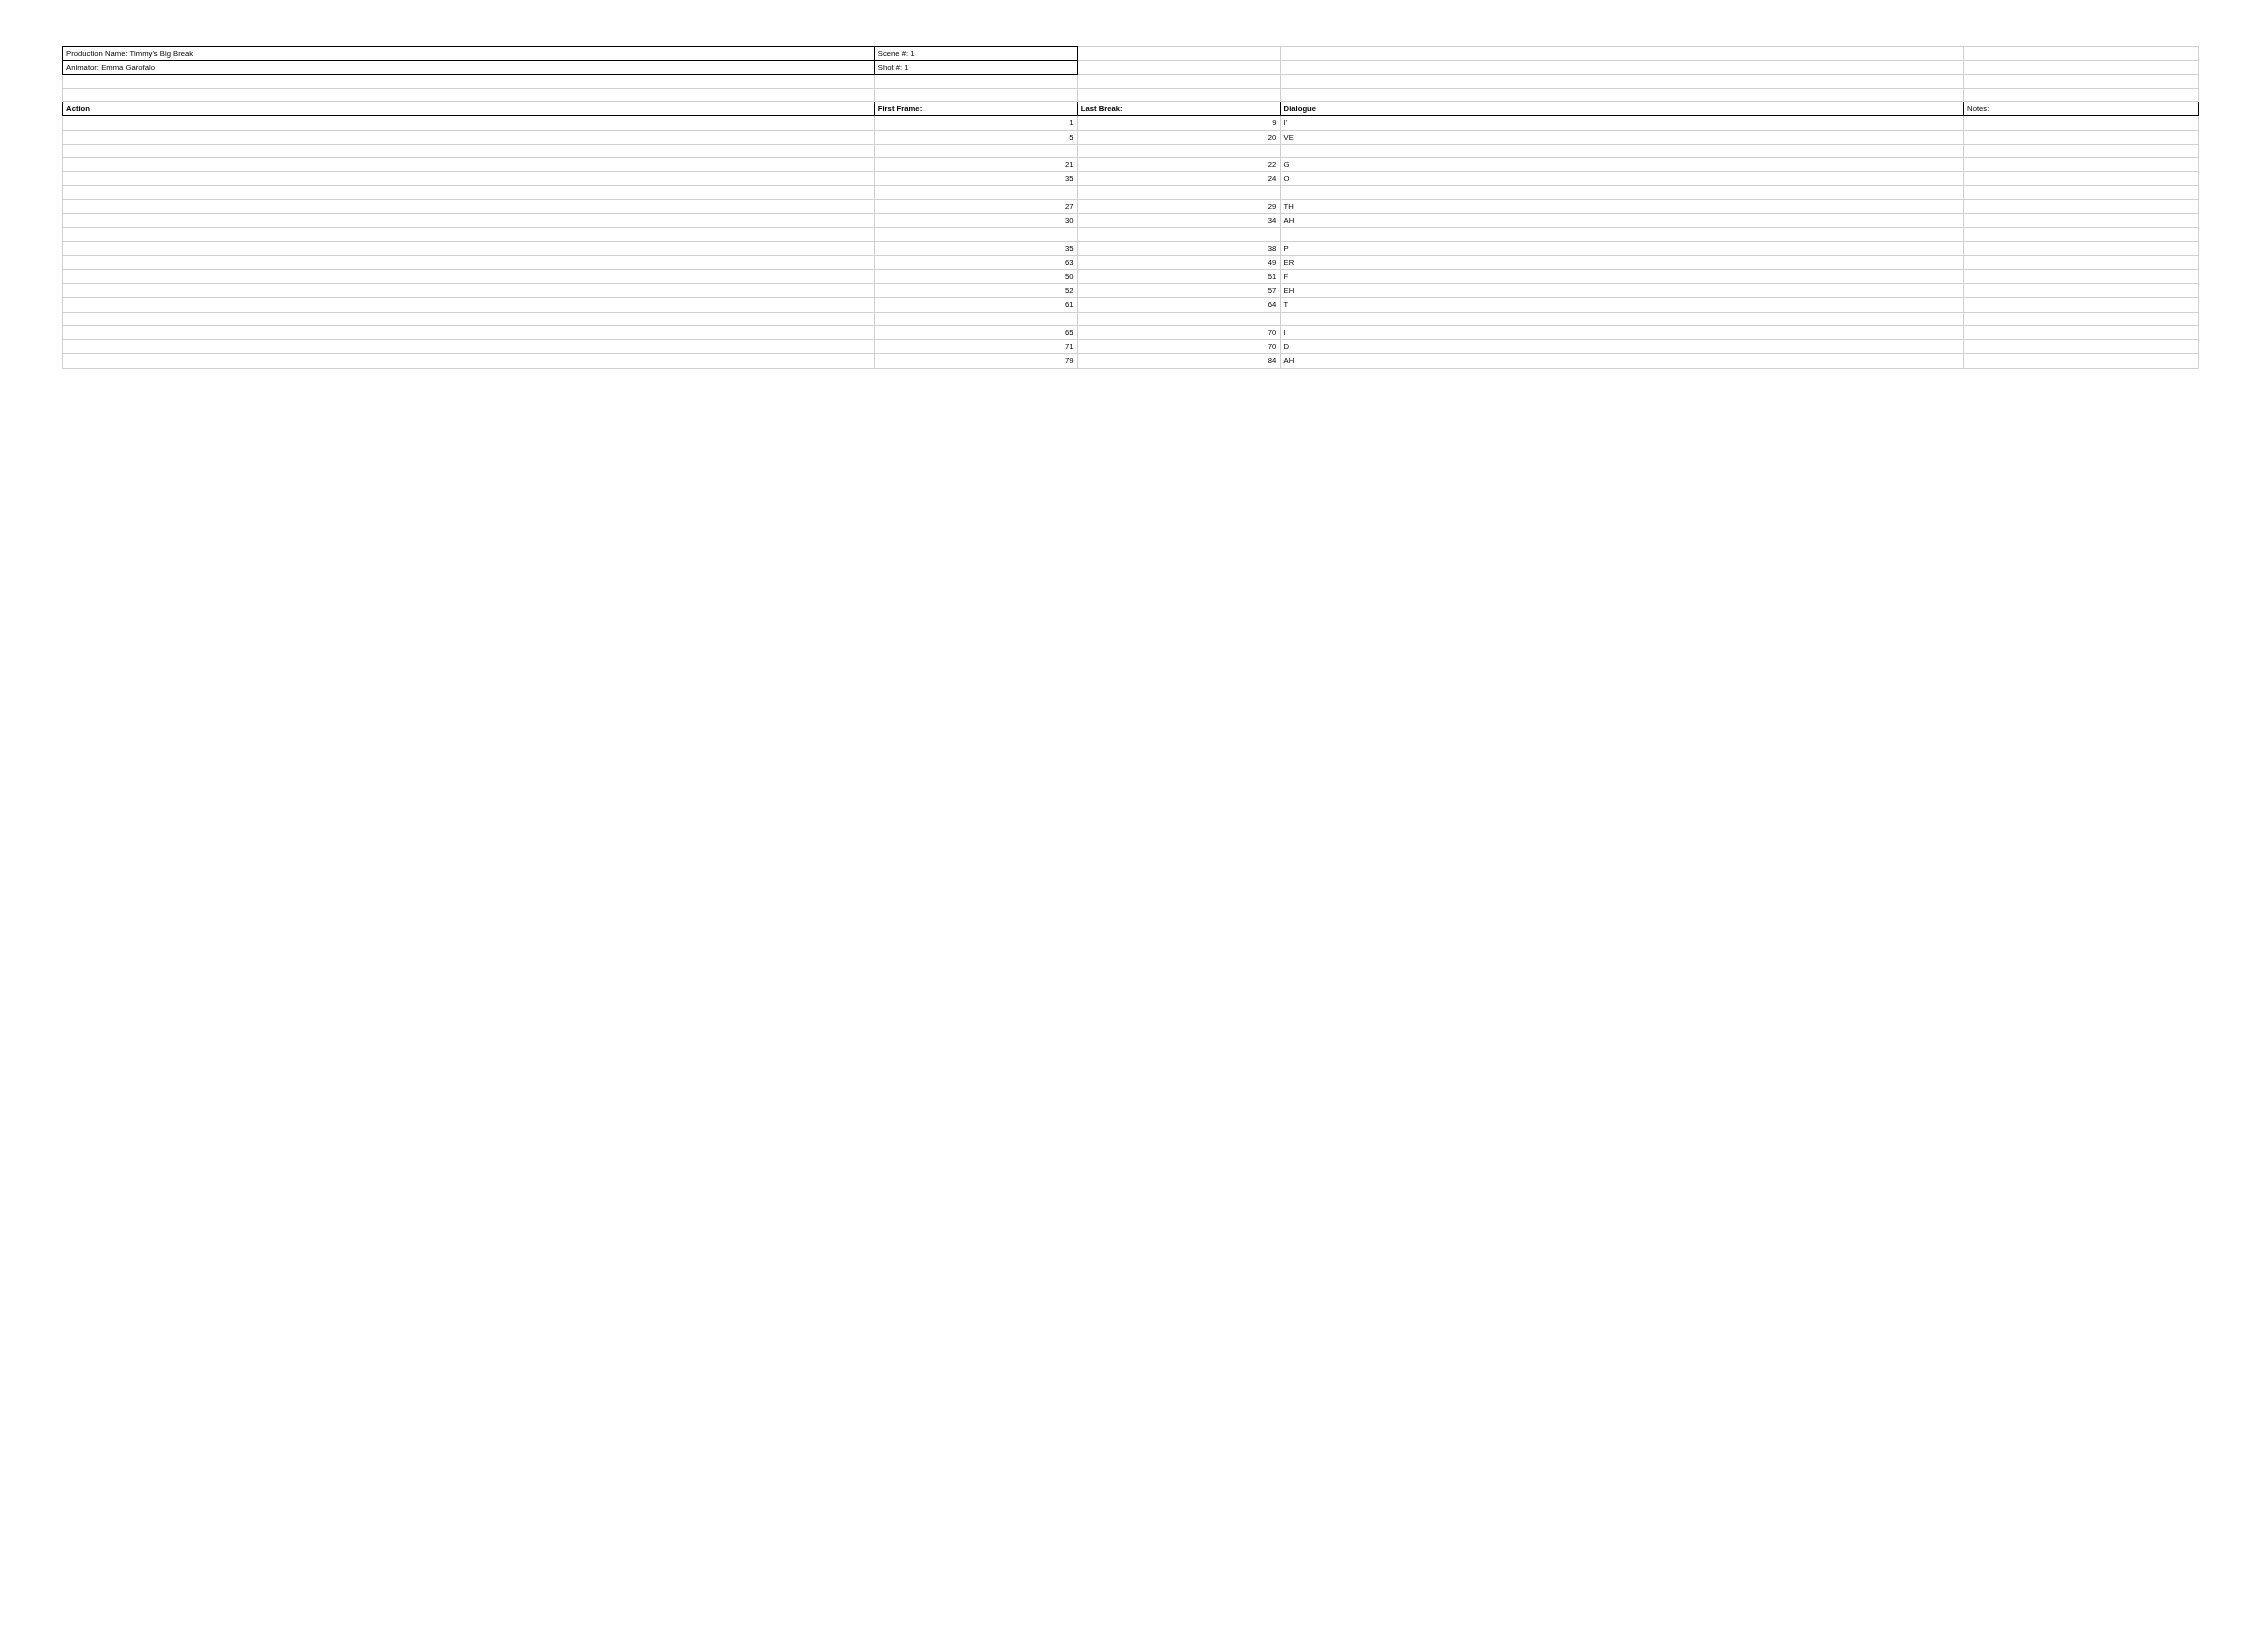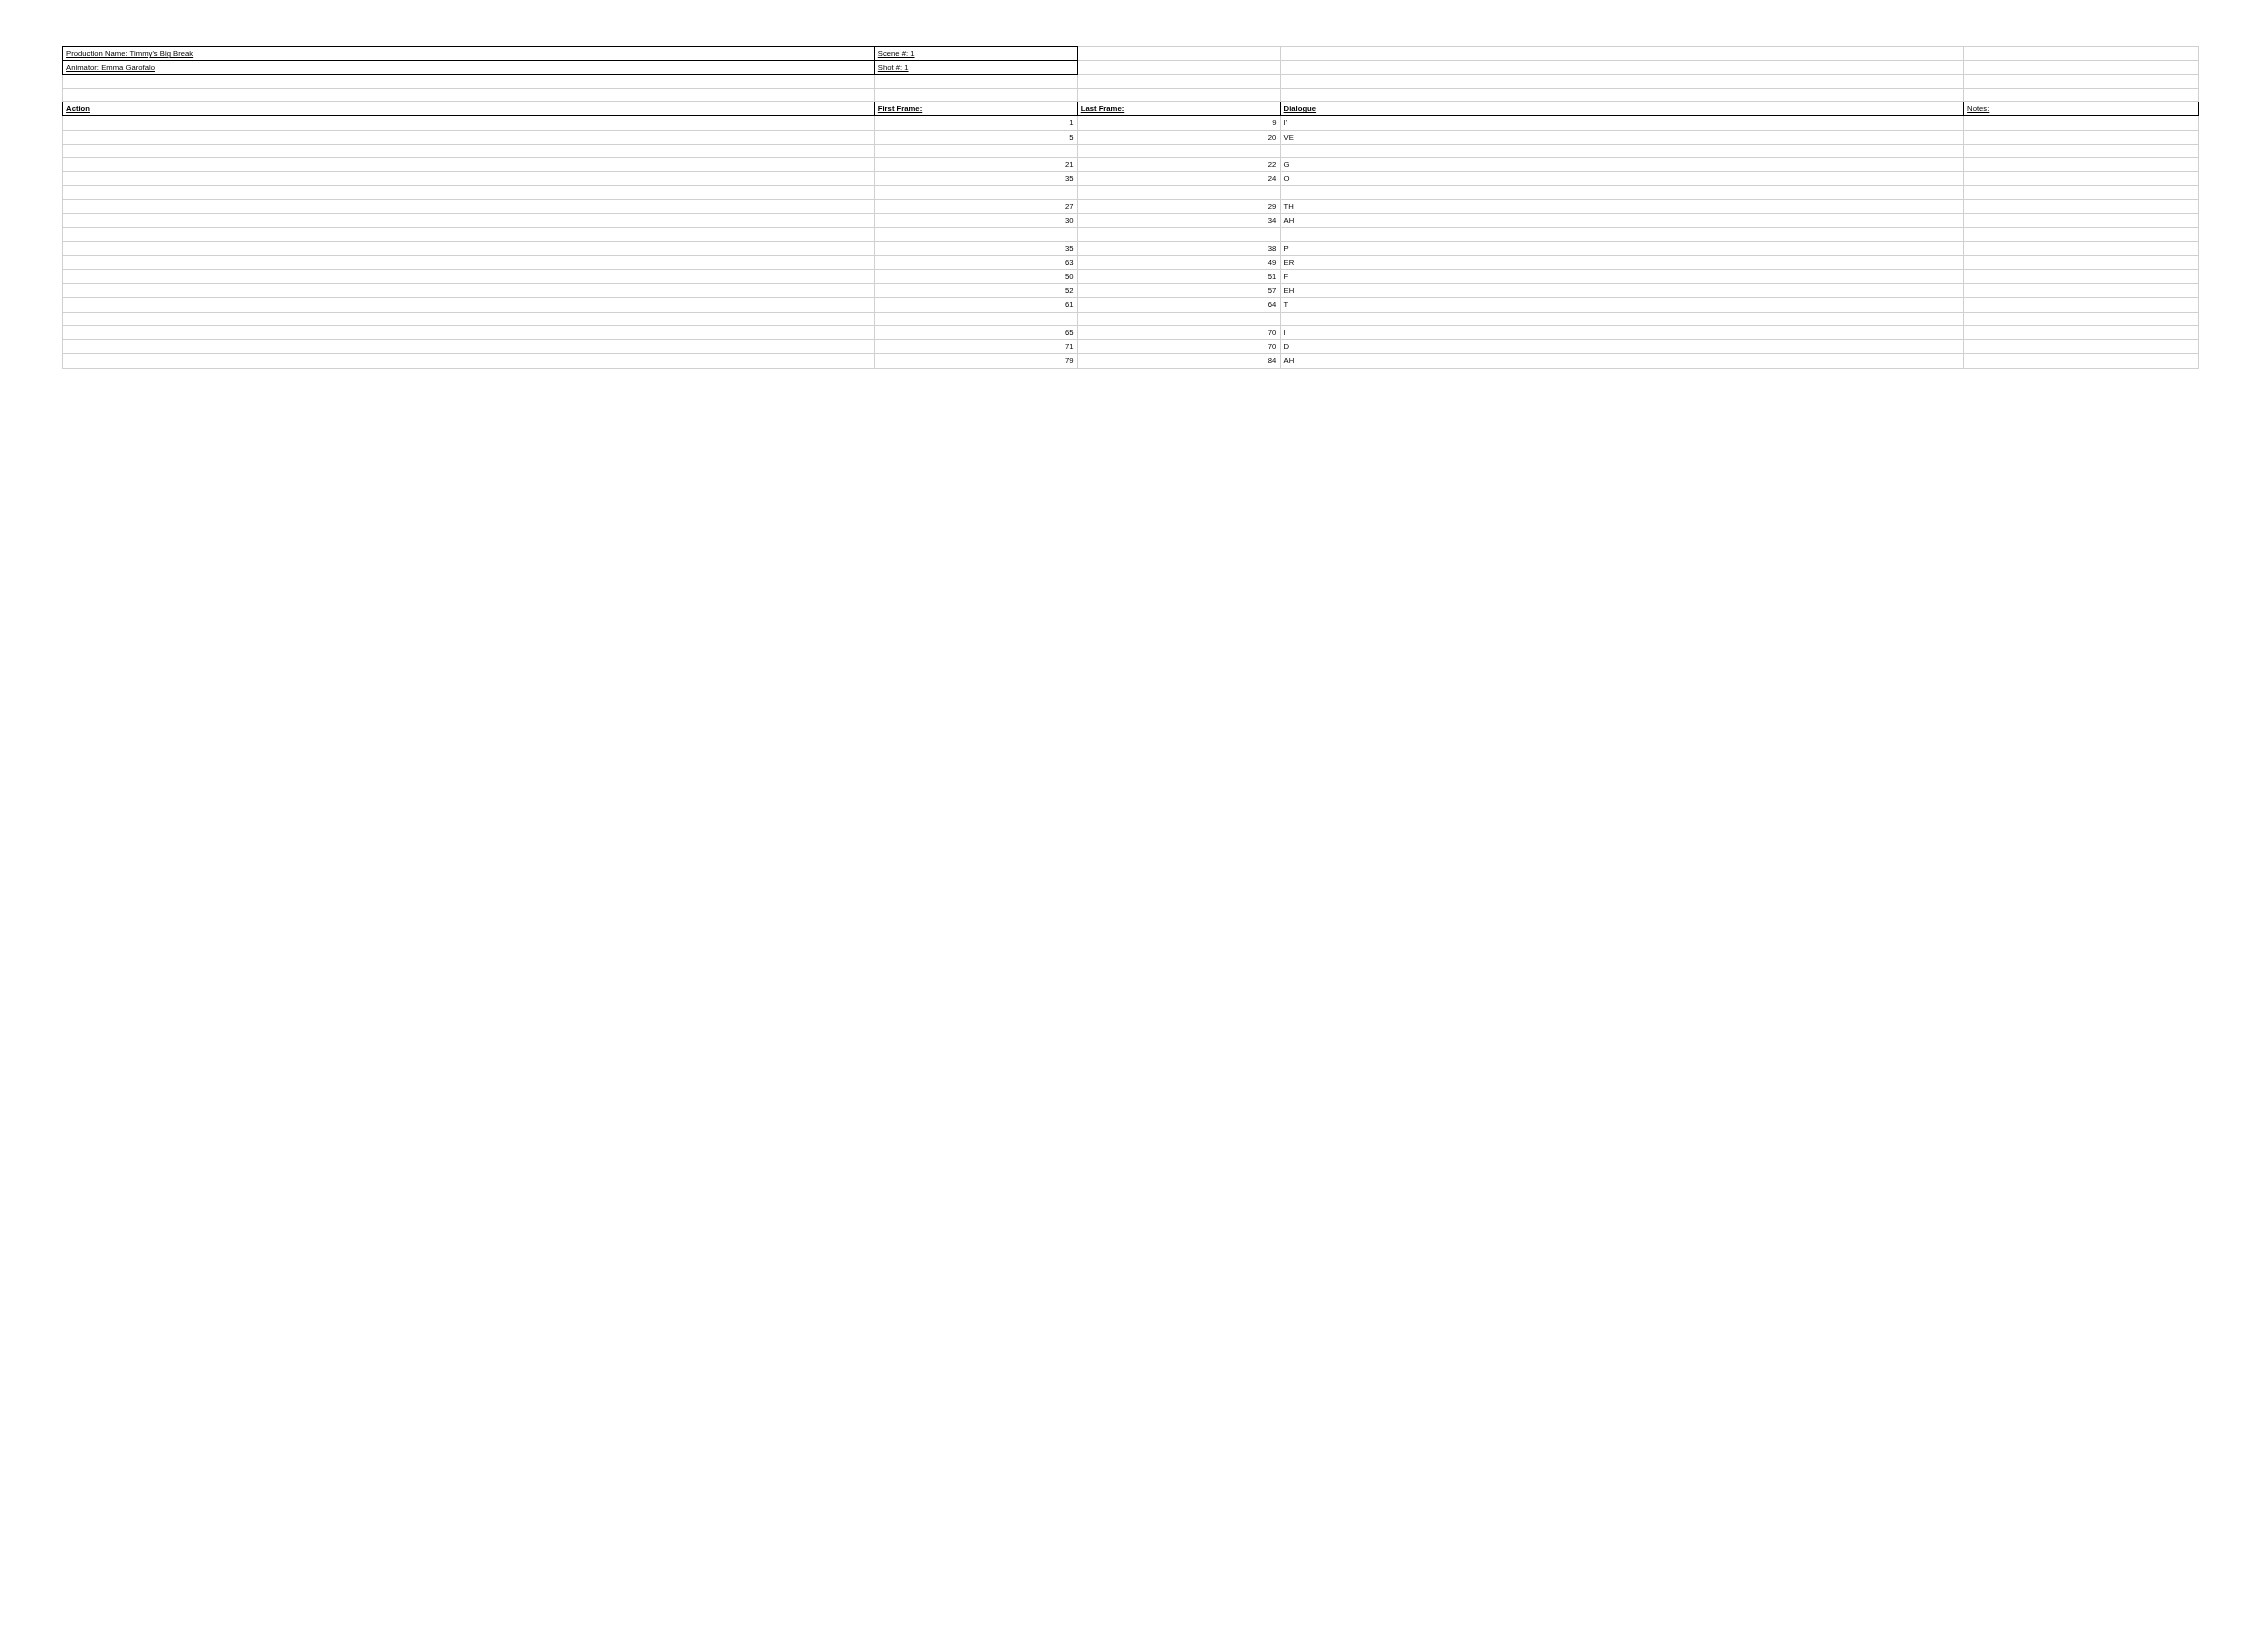--- a/index.html
+++ b/index.html
@@ -37,21 +37,20 @@
     }
     .bold {
       font-weight: bold;
       margin-top: 40px;
     }
     .header-row .bold {
       font-weight: bold;
     }
     .thick-border {
       border: 0.8px solid #000;
-      text-decoration: underline;
     }
   </style>
 </head>
 <body>
 
 <table>
   <colgroup>
     <col class="col-action">
     <col class="col-first">
     <col class="col-last">
@@ -83,21 +82,21 @@
     <tr>
       <td></td>
       <td></td>
       <td></td>
       <td></td>
       <td></td>
     </tr>
     <tr class="header-row">
       <td class="bold thick-border">Action</td>
       <td class="bold thick-border">First Frame:</td>
-      <td class="bold thick-border">Last Frame:</td>
+      <td class="bold thick-border">Last Break:</td>
       <td class="bold thick-border">Dialogue</td>
       <td class="thick-border">Notes:</td>
     </tr>
   </tbody>
   <tbody id="data-rows">
   <tr>
         <td></td>
         <td class="num">1</td>
         <td class="num">9</td>
         <td>I'</td>

